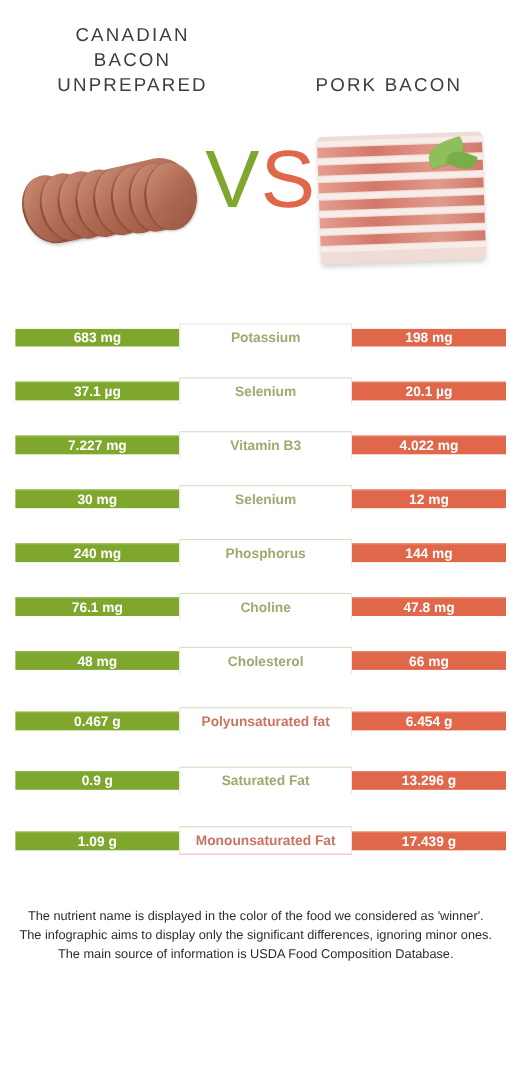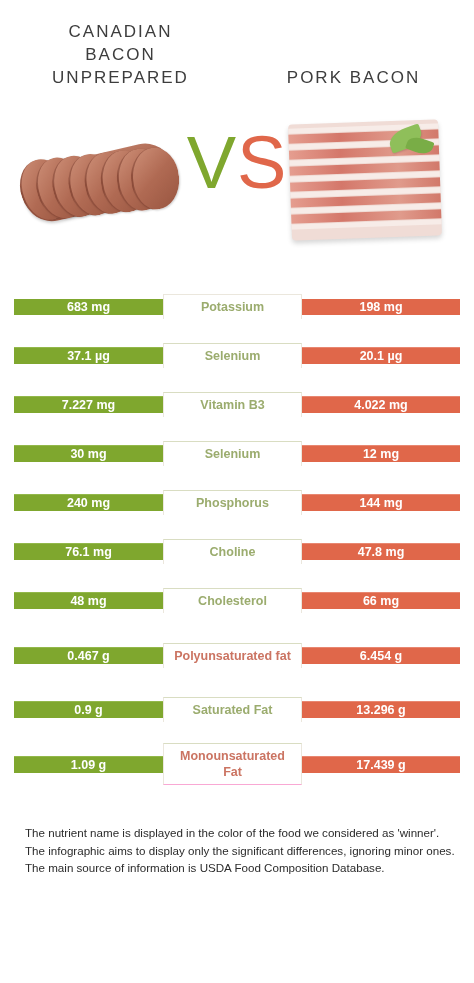--- a/index.html
+++ b/index.html
@@ -166,37 +166,38 @@
   }
   .cell-mid {
     flex: 1;
     background: #ffffff;
     border-top: 1px solid #d9ddc2;
     border-left: 1px solid #ebe7dd;
     border-right: 1px solid #ebe7dd;
     padding: 4px 6px;
   }
   .cell-right {
-    width: 158px;
+    width: 140px;
     background: #E0674A;
     color: #ffffff;
     border-top: 1px solid #e88771;
   }
   .row:first-child .cell-left,
   .row:first-child .cell-right { border-top: none; }
   .row:first-child .cell-mid { border-top: 1px solid #ebe7dd; }
   .row:last-child .cell-mid { border-bottom: 1px solid #f9a8d4; }
   .row.tall { min-height: 60px; }
 
   .label-green { color: #9BAC6E; }
   .label-red   { color: #CB7462; }
 
   
   .footer {
-    margin: 30px 16px 0 25px;
+    margin: 30px 16px 0 7px;
+    text-align: center;
     color: #2b2b2b;
     font-size: 11.6px;
     line-height: 17.5px;
     font-family: "Liberation Sans", sans-serif;
   }
   .footer p { margin: 0; }
 </style>
 </head>
 <body>
 

